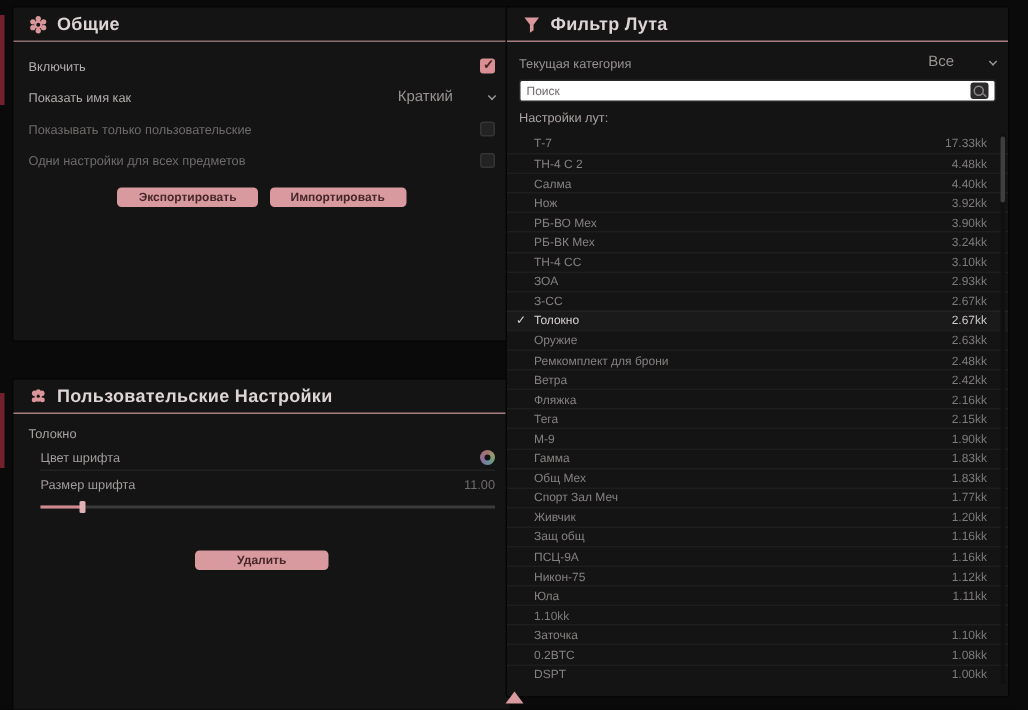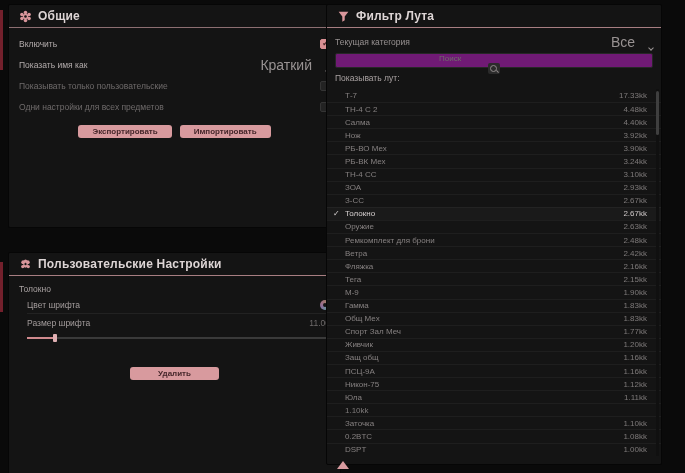--- a/index.html
+++ b/index.html
@@ -6,42 +6,42 @@
   html,body { background:#070707; }
   #stage {
     position:relative; width:685px; height:473px; overflow:hidden;
     background:#0a0a0a;
     font-family:"Liberation Sans", sans-serif;
     color:#9c9898;
   }
   .panel { position:absolute; background:#141414; border:1px solid #060606; border-radius:2px; }
   #panel-general { left:8px; top:4px; width:333px; height:224px; }
   #panel-custom  { left:8px; top:252px; width:333px; height:237px; }
-  #panel-loot    { left:326px; top:4px; width:336px; height:461px; }
+  #panel-loot    { left:337px; top:4px; width:336px; height:461px; }
 
   .phead { display:flex; align-items:center; gap:6px; height:22px; padding:0 10px; }
   .phead .ptitle { font-size:12px; font-weight:bold; color:#ddd5d5; letter-spacing:.2px; }
   .phead-line { height:1px; background:#8d6f72; }
   #panel-custom .phead-line, #panel-loot .phead-line { background:#a87e82; }
 
   .icon-svg { width:13px; height:13px; display:block; }
 
   .g-row { display:flex; align-items:center; justify-content:space-between;
            padding:0 10px; height:21px; font-size:8.5px; }
   .g-row.bright { color:#b3acac; }
   .g-row.dim { color:#6f6b6b; }
   .g-body { padding-top:5px; }
 
   .checkbox { width:10px; height:10px; border-radius:2px; background:#232323;
               border:1px solid #343434; position:relative; }
   .checkbox.on { background:#d98f93; border-color:#d98f93; }
   .checkbox.on::after { content:"✓"; position:absolute; left:1px; top:-2px;
               font-size:9px; color:#4a2527; font-weight:bold; }
 
-  .select { display:flex; align-items:flex-end; gap:14px; color:#989292; font-size:14px; cursor:default; }
+  .select { display:flex; align-items:center; gap:24px; color:#989292; font-size:10px; cursor:default; }
   .chev { width:4px; height:4px; border-right:1px solid #9a9494; border-bottom:1px solid #9a9494;
           transform:rotate(45deg); margin-top:-2px; }
 
   .btn-row { display:flex; justify-content:center; gap:8px; margin-top:8px; }
   .pinkbtn { background:#d89a9e; color:#45262a; border:none; border-radius:3px;
              font-size:8px; font-weight:bold; padding:3px 14px; height:13px;
              line-height:7px; font-family:"Liberation Sans", sans-serif; cursor:pointer; }
 
   
   .group-label { font-size:8.5px; color:#a9a2a2; padding:8px 10px 2px; }
@@ -61,22 +61,22 @@
 
   .color-wheel { width:10px; height:10px; border-radius:50%;
       background:conic-gradient(#a0756f,#9d9a6f,#6f9d79,#6f8a9d,#8a6f9d,#9d6f86,#a0756f);
       position:relative; }
   .color-wheel::after { content:""; position:absolute; inset:3px; border-radius:50%; background:#141414; }
 
   
   .l-row { display:flex; align-items:center; justify-content:space-between;
            margin:0 8px; height:15px; font-size:8.5px; color:#989292; }
   .search-box { display:flex; align-items:center; justify-content:space-between;
-           margin:4px 8px 0; height:15px; background:#701a75; border:1px solid #272727;
-           border-radius:2px; padding:0 4px;flex-direction:column; }
+           margin:4px 8px 0; height:15px; background:#ffffff; border:1px solid #272727;
+           border-radius:2px; padding:0 4px; }
   .search-input { flex:1; background:transparent; border:none; outline:none; color:#989292;
            font-size:8px; font-family:"Liberation Sans", sans-serif; }
   .search-input::placeholder { color:#6f6b6b; }
   .mag-btn { width:12px; height:11px; background:#2b2b2b; border-radius:2px;
            position:relative; cursor:pointer; flex:0 0 auto; }
   .mag-btn::before { content:""; position:absolute; left:2px; top:2px; width:5px; height:5px;
            border:1px solid #8f8a8a; border-radius:50%; }
   .mag-btn::after { content:""; position:absolute; left:8px; top:8px; width:3px; height:1px;
            background:#8f8a8a; transform:rotate(45deg); }
   .list-label { margin:5px 8px 2px; font-size:8.5px; color:#a9a2a2; }
@@ -214,21 +214,21 @@
         <span>Все</span>
         <span class="chev"></span>
       </span>
     </div>
 
     <div class="search-box">
       <input class="search-input" placeholder="Поиск" style="">
       <span class="mag-btn"></span>
     </div>
 
-    <div class="list-label">Показывать лут:</div>
+    <div class="list-label">Настройки лут:</div>
 
     <div id="loot-list">
         <div class="loot-row">
           <span class="check"></span>
           <span class="lname">Т-7</span>
           <span class="lval">17.33kk</span>
         </div>
         <div class="loot-row">
           <span class="check"></span>
           <span class="lname">ТН-4 С 2</span>

